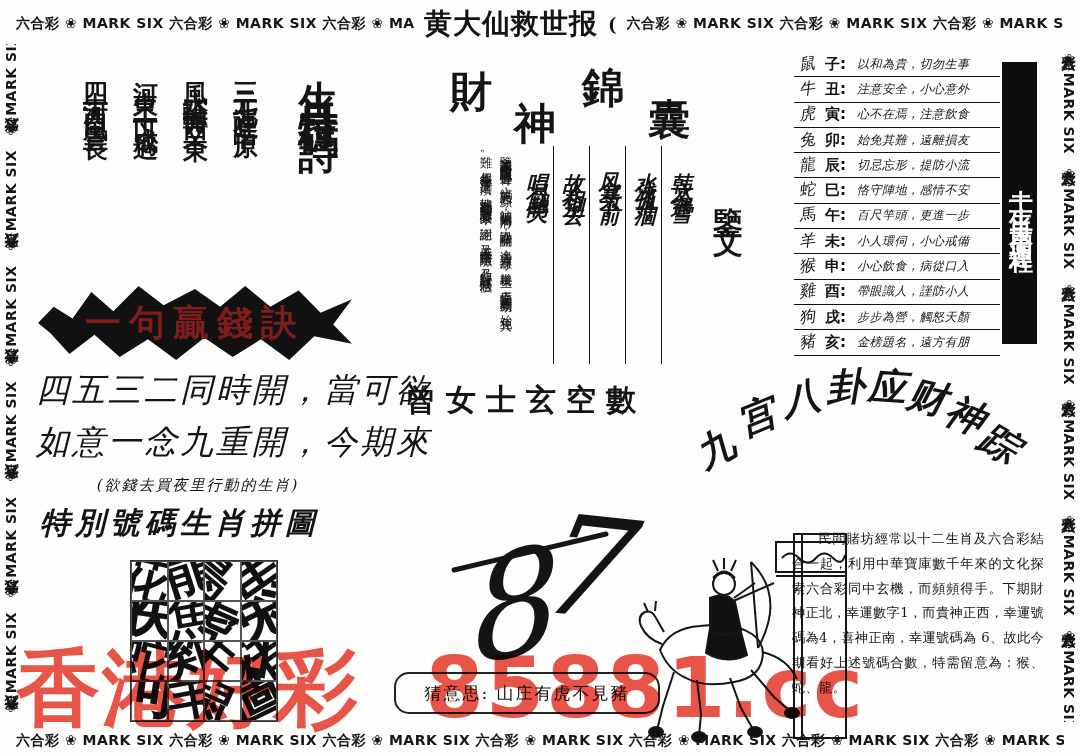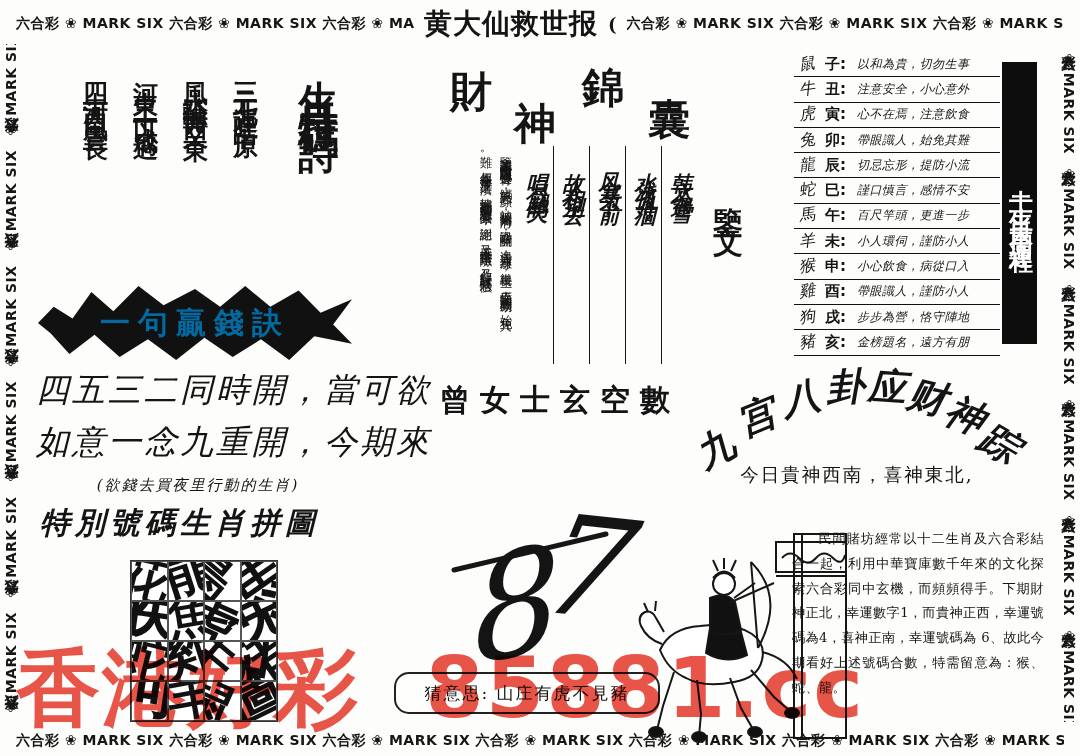--- a/index.html
+++ b/index.html
@@ -31,21 +31,21 @@
 
   
   #left-poem{position:absolute;left:62px;top:48px;height:282px;writing-mode:vertical-rl;}
   #left-poem .poem-title{font-size:40px;font-weight:bold;letter-spacing:13px;margin-left:30px;}
   #left-poem .poem-line{font-size:25px;font-weight:600;letter-spacing:9px;margin-left:17px;padding-top:14px;}
 
   #banner{position:absolute;left:38px;top:286px;width:314px;height:74px;}
   #banner .burst{position:absolute;inset:0;background:#111;
     clip-path:polygon(0% 50%,5% 28%,11% 44%,17% 8%,24% 34%,32% 0%,40% 26%,50% 4%,58% 28%,66% 0%,74% 28%,83% 6%,90% 36%,100% 18%,94% 52%,100% 78%,88% 68%,80% 100%,71% 72%,62% 96%,53% 70%,44% 100%,35% 72%,26% 96%,18% 66%,10% 92%,4% 64%);}
   #banner .burst-label{position:absolute;inset:0;display:flex;align-items:center;justify-content:center;
-    color:#0369a1;font-size:30px;font-weight:bold;letter-spacing:8px;font-family:"DejaVu Sans", sans-serif;}
+    color:#7f1d1d;font-size:36px;font-weight:bold;letter-spacing:8px;font-family:"DejaVu Sans", sans-serif;}
 
   #verse{position:absolute;left:36px;top:364px;width:324px;}
   #verse .verse-line{font-size:33px;font-style:italic;letter-spacing:3px;line-height:52px;white-space:nowrap;}
   #verse .verse-note{text-align:center;font-size:15px;font-style:italic;letter-spacing:2px;margin-top:8px;}
 
   #puzzle-title{position:absolute;left:40px;top:503px;width:330px;
     font-size:30px;font-weight:bold;font-style:italic;letter-spacing:5px;white-space:nowrap;}
   #puzzle-grid{position:absolute;left:130px;top:560px;width:146px;height:160px;
     display:grid;grid-template-columns:repeat(4,1fr);grid-template-rows:repeat(4,1fr);
     border:1.5px solid #333;}
@@ -68,21 +68,21 @@
   #caishen-title .ct-char:nth-child(3){left:134px;top:4px;}
   #caishen-title .ct-char:nth-child(4){left:200px;top:36px;}
 
   #mid-block{position:absolute;left:396px;top:146px;height:218px;width:352px;writing-mode:vertical-rl;}
   #mid-block .jianwen-label{font-size:30px;font-weight:bold;letter-spacing:18px;padding-top:38px;margin-left:12px;}
   .mid-poem-line{font-size:21px;font-style:italic;font-weight:600;letter-spacing:8px;
     padding-top:10px;padding-left:5px;margin-left:2px;}
   .mid-poem-line:not(:last-child){border-left:1.5px solid #161616;}
   #mid-expl{height:178px;font-size:12.5px;line-height:20px;letter-spacing:1.5px;margin-left:10px;}
 
-  #zeng-title{position:absolute;left:406px;top:380px;font-size:30px;font-weight:bold;letter-spacing:10px;white-space:nowrap;margin-left:34px;}
+  #zeng-title{position:absolute;left:406px;top:380px;font-size:30px;font-weight:bold;letter-spacing:10px;white-space:nowrap;}
 
   #mystery{position:absolute;left:448px;top:512px;width:190px;height:200px;font-family:"DejaVu Serif", serif;}
   #mystery .m-eight{position:absolute;left:24px;top:22px;font-size:142px;font-style:italic;
     transform:rotate(-12deg) skewX(-10deg);line-height:1;}
   #mystery .m-seven{position:absolute;left:98px;top:-12px;font-size:138px;font-style:italic;
     transform:rotate(6deg) skewX(-6deg);line-height:1;}
   #mystery svg{position:absolute;left:0;top:0;}
 
   #riddle-box{position:absolute;left:394px;top:672px;width:262px;height:38px;
     border:2px solid #222;border-radius:15px;display:flex;align-items:center;justify-content:center;
@@ -244,56 +244,56 @@
       <span class="z-text">注意安全，小心意外</span>
     </div>
     <div class="z-row">
       <span class="z-icon">虎</span>
       <span class="z-branch">寅:</span>
       <span class="z-text">心不在焉，注意飲食</span>
     </div>
     <div class="z-row">
       <span class="z-icon">兔</span>
       <span class="z-branch">卯:</span>
-      <span class="z-text">帶眼識人，始免其難</span>
+      <span class="z-text">始免其難，遠離損友</span>
     </div>
     <div class="z-row">
       <span class="z-icon">龍</span>
       <span class="z-branch">辰:</span>
       <span class="z-text">切忌忘形，提防小流</span>
     </div>
     <div class="z-row">
       <span class="z-icon">蛇</span>
       <span class="z-branch">巳:</span>
-      <span class="z-text">謹口慎言，感情不安</span>
+      <span class="z-text">恪守陣地，感情不安</span>
     </div>
     <div class="z-row">
       <span class="z-icon">馬</span>
       <span class="z-branch">午:</span>
       <span class="z-text">百尺竿頭，更進一步</span>
     </div>
     <div class="z-row">
       <span class="z-icon">羊</span>
       <span class="z-branch">未:</span>
-      <span class="z-text">小人環伺，謹防小人</span>
+      <span class="z-text">小人環伺，小心戒備</span>
     </div>
     <div class="z-row">
       <span class="z-icon">猴</span>
       <span class="z-branch">申:</span>
       <span class="z-text">小心飲食，病從口入</span>
     </div>
     <div class="z-row">
       <span class="z-icon">雞</span>
       <span class="z-branch">酉:</span>
       <span class="z-text">帶眼識人，謹防小人</span>
     </div>
     <div class="z-row">
       <span class="z-icon">狗</span>
       <span class="z-branch">戌:</span>
-      <span class="z-text">步步為營，恪守陣地</span>
+      <span class="z-text">步步為營，觸怒天顏</span>
     </div>
     <div class="z-row">
       <span class="z-icon">豬</span>
       <span class="z-branch">亥:</span>
       <span class="z-text">金榜題名，遠方有朋</span>
     </div>
   </div>
 <div id="zodiac-banner">十二生肖本周運程</div>
 
 <div id="bagua">
@@ -301,21 +301,20 @@
     <span class="arc-c">宫</span>
     <span class="arc-c">八</span>
     <span class="arc-c">卦</span>
     <span class="arc-c">应</span>
     <span class="arc-c">财</span>
     <span class="arc-c">神</span>
     <span class="arc-c">踪</span>
   </div>
 
 <div id="deity">
-    <div class="deity-line">今日貴神西南，喜神東北,</div>
   </div>
 
 <div id="warrior">
   <svg width="248" height="212" viewBox="0 0 248 212">
     <g stroke="#161616" stroke-width="2" fill="none">
       <rect x="172" y="2" width="52" height="204"></rect>
       <line x1="180" y1="2" x2="180" y2="206"></line>
       <rect x="154" y="10" width="70" height="30"></rect>
       <path d="M160 26 q8 -9 17 0 t17 0 t17 0 t12 -3"></path>
       <line x1="154" y1="44" x2="224" y2="44"></line>

